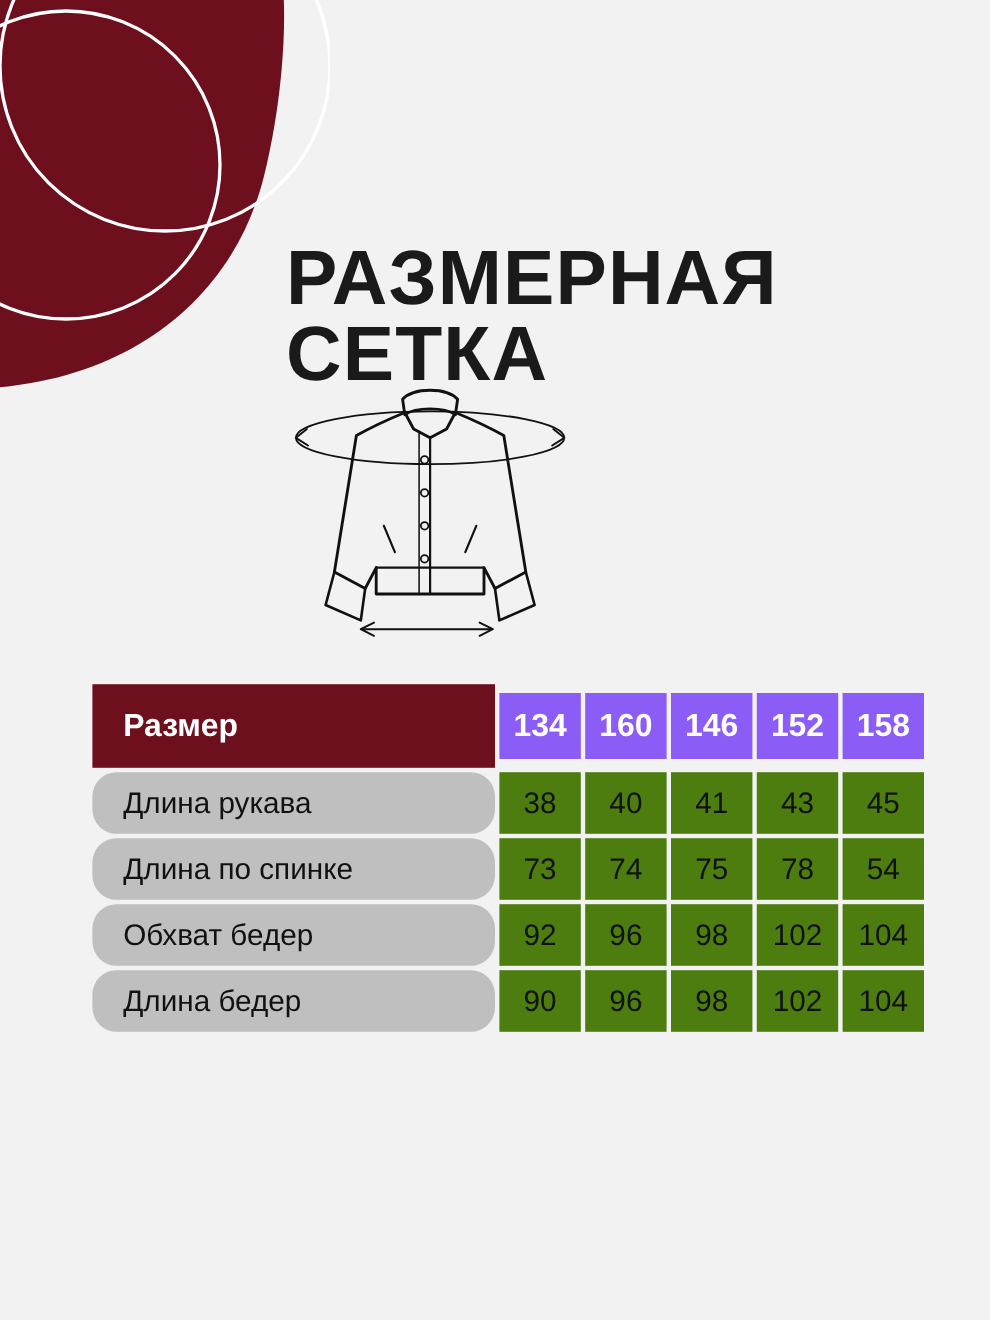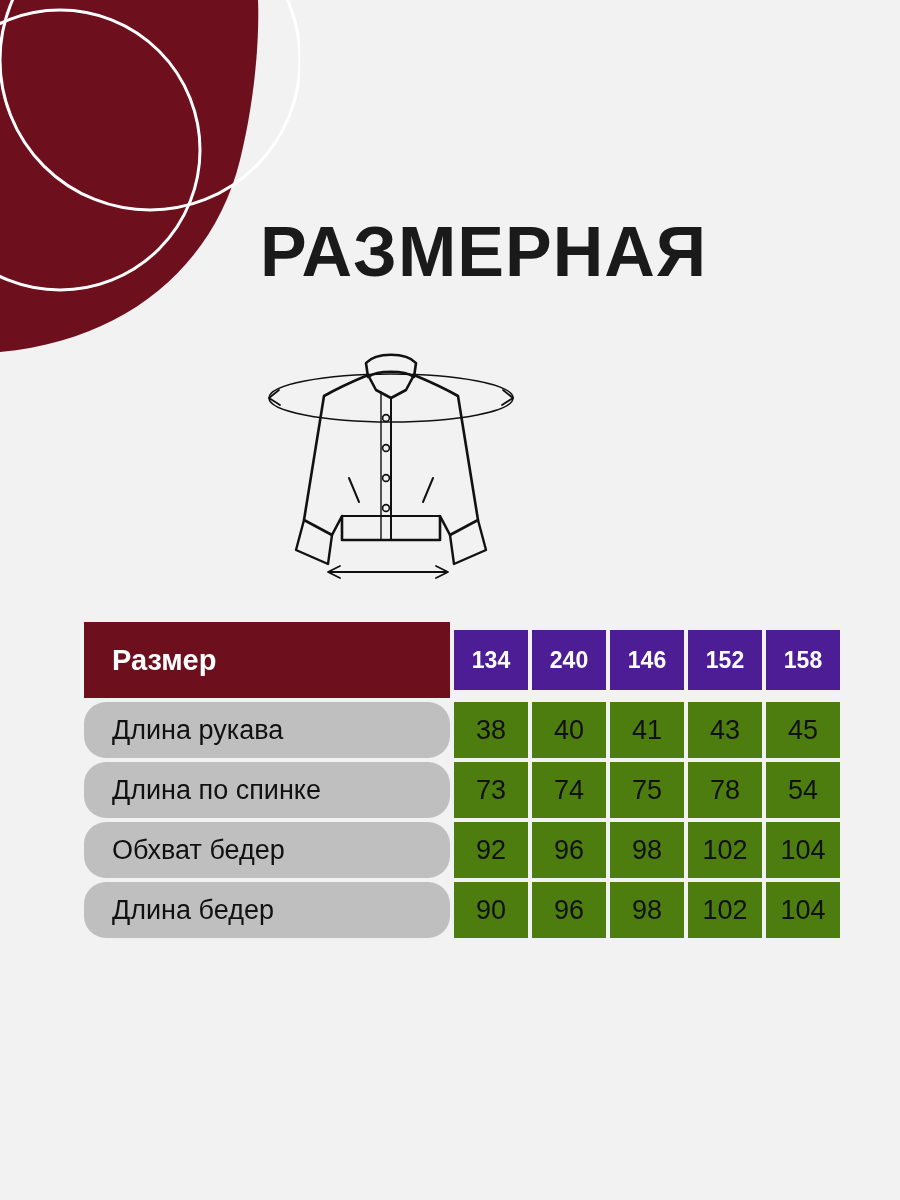--- a/index.html
+++ b/index.html
@@ -90,24 +90,24 @@
   .head-label {
     background: #6d0f1c;
     color: #ffffff;
     font-weight: bold;
     justify-content: flex-start;
     padding-left: 28px;
     font-size: 29px;
     height: 76px;
   }
   .head-size {
-    background: #4c1d95;
+    background: #8b5cf6;
     color: #ffffff;
     font-weight: bold;
-    font-size: 23px;
+    font-size: 29px;
     height: 60px;
   }
   .row-label {
     background: #bfbfbf;
     justify-content: flex-start;
     padding-left: 28px;
     font-size: 27px;
     color: #111111;
     border-radius: 22px;
   }
@@ -124,20 +124,21 @@
   <svg width="300" height="440" viewBox="0 0 300 440" xmlns="http://www.w3.org/2000/svg">
     <path d="M0,0 L258,0 C258,0 262,70 240,160 C215,262 130,340 0,352 Z" fill="#6D0F1C"></path>
     <circle cx="60" cy="150" r="140" fill="none" stroke="#ffffff" stroke-width="3"></circle>
     <circle cx="150" cy="60" r="150" fill="none" stroke="#ffffff" stroke-width="3"></circle>
   </svg>
 </div>
 
 <div class="header">
   <h1 class="title">
     <span>РАЗМЕРНАЯ</span>
+    <span class="title-line2">СЕТКА</span>
   </h1>
 </div>
 
 <div class="jacket-wrap">
   <svg width="290" height="260" viewBox="0 0 290 260" xmlns="http://www.w3.org/2000/svg" fill="none" stroke="#111111" stroke-width="2.6" stroke-linejoin="round" stroke-linecap="round">
 
     <ellipse cx="145" cy="68" rx="122" ry="24" stroke="#111111" stroke-width="1.6" stroke-dasharray="0"></ellipse>
 
     <path d="M33 60 L23 68 L34 75" stroke-width="1.8"></path>
     <path d="M257 60 L267 68 L256 75" stroke-width="1.8"></path>
@@ -180,21 +181,21 @@
   </colgroup>
   <thead>
     <tr>
       <th>
         <div class="cell head-label">Размер</div>
       </th>
       <th>
         <div class="cell head-size">134</div>
       </th>
       <th>
-        <div class="cell head-size">240</div>
+        <div class="cell head-size">160</div>
       </th>
       <th>
         <div class="cell head-size">146</div>
       </th>
       <th>
         <div class="cell head-size">152</div>
       </th>
       <th>
         <div class="cell head-size">158</div>
       </th>

